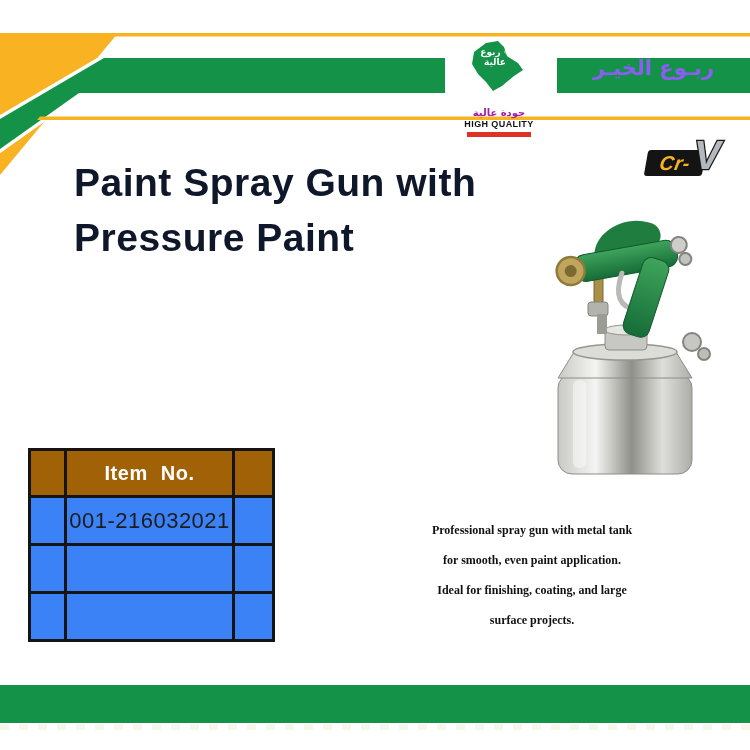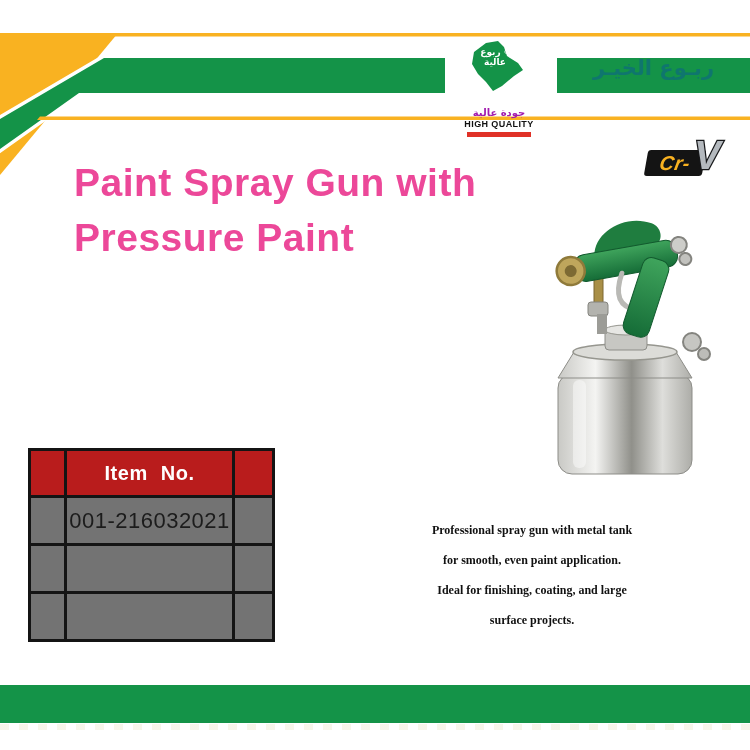--- a/index.html
+++ b/index.html
@@ -7,21 +7,21 @@
   .canvas {
     position:relative; width:750px; height:750px;
     background:#ffffff; overflow:hidden;
     font-family:"Liberation Sans", sans-serif;
   }
   
   .header-svg { position:absolute; left:0; top:0; }
   .brand-band-text {
     position:absolute; left:557px; top:58px; width:193px; height:19px;
     display:flex; align-items:center; justify-content:center;
-    color:#0f766e; font-family:"DejaVu Sans", sans-serif;
+    color:#8b5cf6; font-family:"DejaVu Sans", sans-serif;
     font-weight:bold; font-size:21px; direction:rtl; letter-spacing:1px;
   }
   .brand-logo { position:absolute; left:460px; top:40px; width:78px; text-align:center; }
   .map-wrap { position:relative; width:78px; height:52px; }
   .map-text {
     position:absolute; left:0; top:7px; width:70px; text-align:center;
     color:#ffffff; font-family:"DejaVu Sans", sans-serif; font-weight:bold;
     font-size:9px; line-height:10px; direction:rtl;
   }
   .map-reg { font-size:6px; vertical-align:top; }
@@ -30,21 +30,21 @@
     font-size:10px; color:#a21caf; direction:rtl; line-height:13px;
   }
   .logo-quality-en {
     font-family:"Liberation Sans", sans-serif; font-weight:bold;
     font-size:9px; color:#111111; letter-spacing:0.4px; line-height:11px;
   }
   .logo-red-bar { margin:2px auto 0 auto; width:64px; height:5px; background:#E03127; }
   
   .page-title {
     position:absolute; left:74px; top:155px; width:480px;
-    font-weight:bold; font-size:39px; line-height:55px; color:#ec4899;
+    font-weight:bold; font-size:39px; line-height:55px; color:#0f172a;
     letter-spacing:0.5px;
   }
   
   .crv-badge { position:absolute; left:646px; top:139px; width:90px; height:44px; }
   .crv-plate {
     position:absolute; left:0; top:11px; width:58px; height:26px;
     background:#141414; transform:skewX(-10deg); border-radius:3px;
     display:flex; align-items:center; justify-content:center;
   }
   .crv-left {
@@ -54,23 +54,23 @@
   .crv-v {
     position:absolute; left:48px; top:-4px;
     font-weight:bold; font-style:italic; font-size:40px; line-height:40px;
     color:#b4b9be; -webkit-text-stroke:2.5px #17181a; paint-order:stroke;
   }
   
   .product-photo { position:absolute; left:478px; top:202px; }
   
   table.item-table { position:absolute; left:28px; top:448px; border-collapse:collapse; }
   .item-table th, .item-table td { border:3px solid #141414; padding:0; text-align:center; }
-  .item-table th { background:#b91c1c; color:#ffffff; font-weight:bold;
+  .item-table th { background:#a16207; color:#ffffff; font-weight:bold;
     font-size:20px; height:47px; word-spacing:7px; letter-spacing:0.5px; }
-  .item-table td { background:#737373; height:48px; color:#1c1c1c;
+  .item-table td { background:#3b82f6; height:48px; color:#1c1c1c;
     font-size:22px; letter-spacing:0.5px; }
   .col-a { width:36px; } .col-b { width:168px; } .col-c { width:40px; }
   
   .product-description {
     position:absolute; left:328px; top:515px; width:408px; text-align:center;
     font-family:"Liberation Serif", serif; font-weight:bold;
     font-size:12px; line-height:30px; color:#111111;
   }
   
   .footer-band { position:absolute; left:0; top:685px; width:750px; height:38px; background:#149348; }

